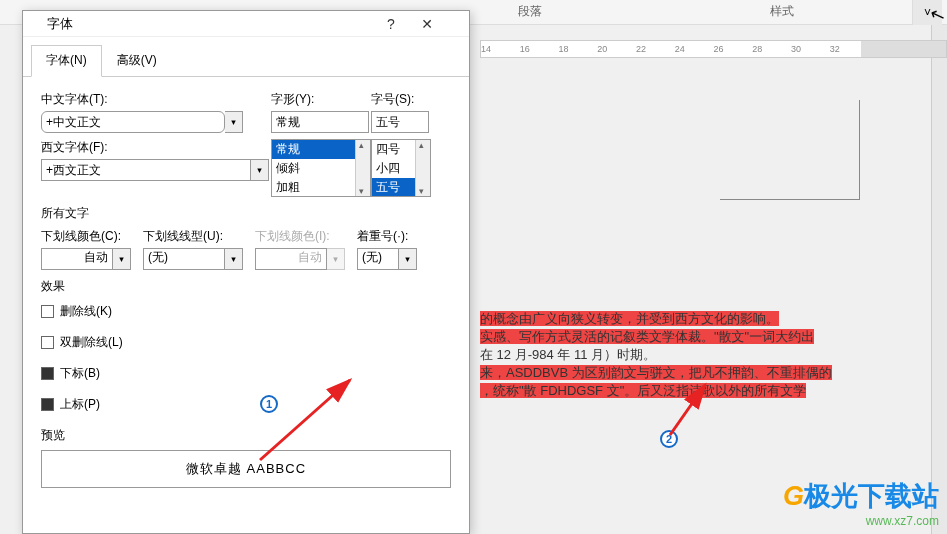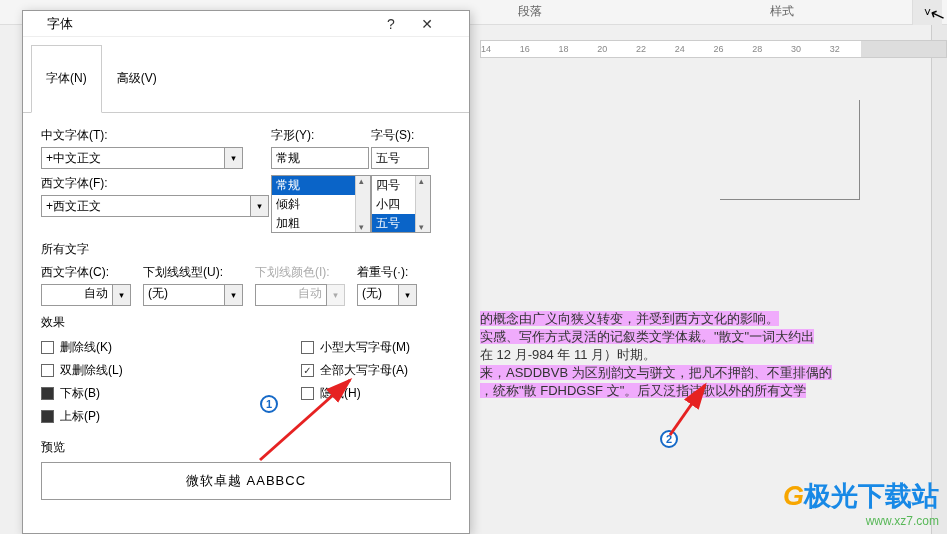--- a/index.html
+++ b/index.html
@@ -12,31 +12,31 @@
 .ribbon-styles { left: 770px; }
 .ribbon-right { position: absolute; right: 5px; top: 0; width: 30px; height: 25px; background: #e8e8e8; border-left: 1px solid #ddd; display: flex; align-items: center; justify-content: center; }
 
 
 .ruler { position: absolute; top: 40px; left: 480px; right: 0; height: 18px; background: #fff; border: 1px solid #ccc; font-size: 9px; color: #888; display: flex; align-items: center; }
 .ruler-mark { position: relative; width: 40px; text-align: left; }
 .ruler-shade { position: absolute; right: 0; top: 0; width: 85px; height: 100%; background: #ddd; }
 
 
 .doc-bg { position: absolute; top: 310px; left: 480px; right: 20px; font-size: 13px; line-height: 18px; color: #333; }
-.doc-bg .hl { background: #f0abfc; }
+.doc-bg .hl { background: #ef4444; }
 .doc-frame { position: absolute; top: 100px; left: 720px; width: 140px; height: 100px; border-right: 1px solid #888; border-bottom: 1px solid #888; }
 
 
 .dialog { position: absolute; top: 10px; left: 22px; width: 448px; height: 524px; background: #fff; border: 1px solid #999; box-shadow: 2px 2px 10px rgba(0,0,0,0.2); }
 .dialog-title { height: 26px; display: flex; align-items: center; padding: 0 24px; border-bottom: 1px solid #eee; }
 .dialog-title .title-text { flex: 1; font-size: 13px; }
 .dialog-title .title-btn { width: 36px; height: 28px; display: flex; align-items: center; justify-content: center; font-size: 14px; color: #333; }
 
 .tabs { display: flex; padding: 4px 8px 0 8px; border-bottom: 1px solid #ccc; margin-top: 4px; }
-.tab { padding: 24px 14px; border: 1px solid transparent; font-size: 12px; cursor: pointer; }
+.tab { padding: 6px 14px; border: 1px solid transparent; font-size: 12px; cursor: pointer; }
 .tab.active { border: 1px solid #ccc; border-bottom: 1px solid #fff; background: #fff; margin-bottom: -1px; }
 
 .dialog-body { padding: 14px 18px; }
 .row { display: flex; align-items: flex-end; margin-bottom: 6px; }
 .field { display: flex; flex-direction: column; }
 .field label { font-size: 12px; margin-bottom: 3px; }
 .combo { display: flex; }
 .combo input, .combo .text { height: 22px; border: 1px solid #999; padding: 0 4px; font-size: 12px; background: #fff; }
 .combo .btn { width: 18px; height: 22px; border: 1px solid #999; border-left: none; background: #efefef; display: flex; align-items: center; justify-content: center; font-size: 9px; }
 
@@ -45,21 +45,21 @@
 .listbox .item.selected { background: #0a64c8; color: #fff; }
 .listbox .scroll { position: absolute; right: 0; top: 0; width: 15px; height: 100%; background: #efefef; border-left: 1px solid #ccc; }
 .listbox .scroll::before { content: "▴"; position: absolute; top: 0; left: 3px; font-size: 9px; color: #666; }
 .listbox .scroll::after { content: "▾"; position: absolute; bottom: 0; left: 3px; font-size: 9px; color: #666; }
 
 .section-label { font-size: 12px; margin: 8px 0 6px 0; }
 .disabled { color: #aaa; justify-content: space-between; }
 .disabled input, .disabled .btn { background: #f5f5f5; color: #aaa; border-color: #ccc; }
 
 .fx-row { display: flex; margin-top: 8px; }
-.fx-col { display: flex; flex-direction: column; gap: 6px; }
+.fx-col { display: flex; flex-direction: column; gap: 14px; }
 .fx-col.left { width: 260px; }
 .check { display: flex; align-items: center; gap: 6px; font-size: 12px; }
 .check .box { width: 13px; height: 13px; border: 1px solid #666; display: flex; align-items: center; justify-content: center; font-size: 10px; line-height: 1; }
 .check .box.filled { background: #333; }
 .check .box.checked::after { content: "✓"; color: #333; }
 
 .preview-label { margin-top: 14px; font-size: 12px; }
 .preview-box { border: 1px solid #999; height: 38px; margin-top: 6px; display: flex; align-items: center; justify-content: center; font-size: 13px; letter-spacing: 1px; }
 
 
@@ -126,21 +126,21 @@
   <div class="tabs">
     <div class="tab active">字体(N)</div>
     <div class="tab">高级(V)</div>
   </div>
   <div class="dialog-body">
 
     <div class="row">
       <div class="field" style="width:230px">
         <label>中文字体(T):</label>
         <div class="combo">
-          <input style="width: 184px;" value="+中文正文">
+          <input style="width: 184px; border-radius: 6px;" value="+中文正文">
           <div class="btn">▾</div>
         </div>
       </div>
       <div class="field" style="width:100px">
         <label>字形(Y):</label>
         <div class="combo">
             <input style="width: 98px;" value="常规">
           </div>
       </div>
       <div class="field" style="width:60px">
@@ -169,21 +169,21 @@
         <div class="item">四号</div>
         <div class="item">小四</div>
         <div class="item selected">五号</div>
         <div class="scroll"></div>
       </div>
     </div>
 
     <div class="section-label">所有文字</div>
     <div class="row" style="gap:12px">
       <div class="field">
-        <label>西文字体(C):</label>
+        <label>下划线颜色(C):</label>
         <div class="combo">
           <div class="text" style="width:72px;text-align:right">自动</div>
           <div class="btn">▾</div>
         </div>
       </div>
       <div class="field">
         <label>下划线线型(U):</label>
         <div class="combo">
           <div class="text" style="width:82px">(无)</div>
           <div class="btn">▾</div>
@@ -216,34 +216,20 @@
             <span class="box"></span>
             <span>双删除线(L)</span>
           </div>
         <div class="check">
             <span class="box filled"></span>
             <span>下标(B)</span>
           </div>
         <div class="check">
             <span class="box filled"></span>
             <span>上标(P)</span>
-          </div>
-      </div>
-      <div class="fx-col">
-        <div class="check">
-            <span class="box"></span>
-            <span>小型大写字母(M)</span>
-          </div>
-        <div class="check">
-            <span class="box checked"></span>
-            <span>全部大写字母(A)</span>
-          </div>
-        <div class="check">
-            <span class="box"></span>
-            <span>隐藏(H)</span>
           </div>
       </div>
     </div>
 
     <div class="preview-label">预览</div>
     <div class="preview-box">
       <span>微软卓越  AABBCC</span>
     </div>
   </div>
 </div>

